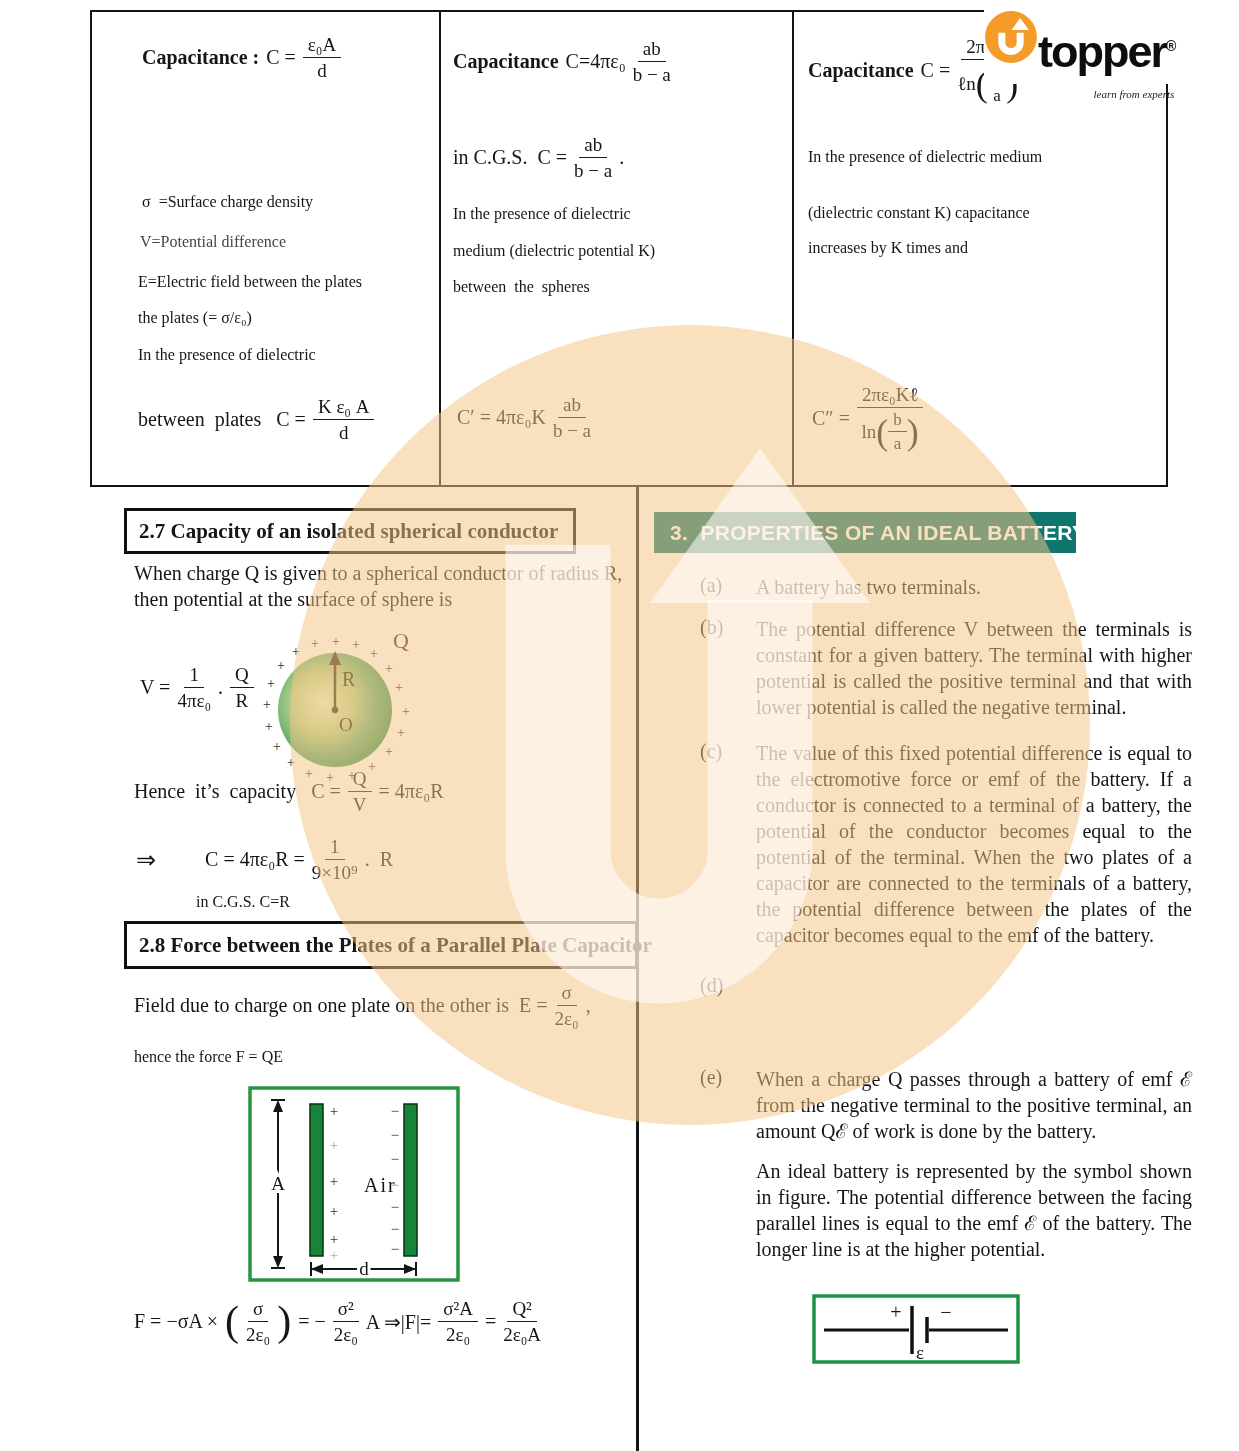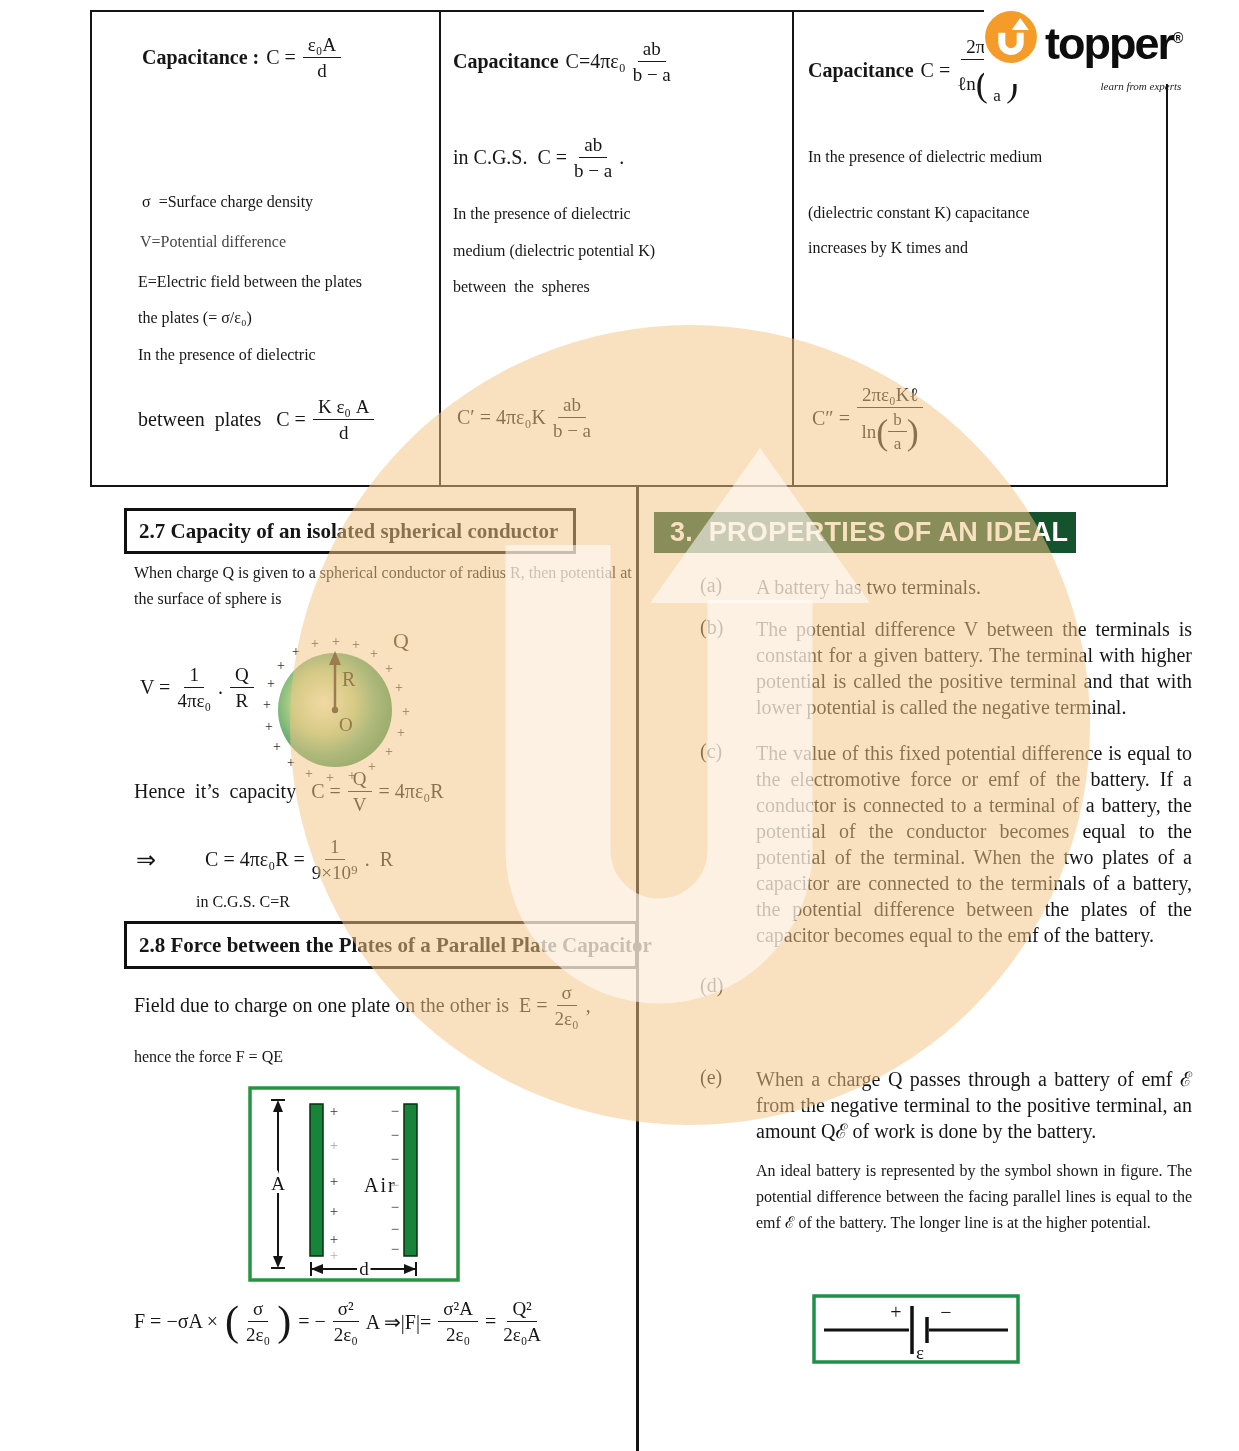--- a/index.html
+++ b/index.html
@@ -26,38 +26,38 @@
   .frac .den { padding-top:2px; display:inline-flex; align-items:center; }
   .paren { font-size:36px; line-height:0.85; font-weight:400; }
   .bigp  { font-size:42px; line-height:0.8; font-weight:400; }
   .mini  { font-size:17px; }
 
   
   .secbox { position:absolute; border:3px solid #101010; font-weight:bold; font-size:21px;
             display:flex; align-items:center; padding-left:12px; box-sizing:border-box;
             white-space:pre; }
   .sec3hdr { position:absolute; left:654px; top:512px; width:422px; height:41px;
-             background:#14532d; color:#ffffff; font-family:"Liberation Sans", sans-serif;
-             font-weight:bold; font-size:27px; display:flex; align-items:center;
+             background:#0f766e; color:#ffffff; font-family:"Liberation Sans", sans-serif;
+             font-weight:bold; font-size:21px; display:flex; align-items:center;
              padding-left:16px; letter-spacing:.3px; box-sizing:border-box; white-space:pre; }
 
-  .para { position:absolute; font-size:16px; line-height:26px; }
+  .para { position:absolute; font-size:20px; line-height:26px; }
   .just { text-align:justify; }
 
   .item { position:absolute; left:700px; display:flex; }
   .item .lbl { width:56px; flex:none; font-size:20px; }
   .item .txt { width:436px; font-size:20px; line-height:26px; text-align:justify; }
 
   .vdiv { position:absolute; left:636px; top:487px; width:3px; height:964px; background:#141414; }
 
   
   .logo { position:absolute; left:984px; top:10px; width:214px; height:74px;
           background:#ffffff; display:flex; align-items:flex-start; z-index:45; }
-  .brand { position:relative; margin-left:7px; font-family:"Liberation Sans", sans-serif;
-           font-weight:800; font-size:45px; letter-spacing:-2px; color:#0d0d0d; line-height:56px; }
+  .brand { position:relative; font-family:"Liberation Sans", sans-serif;
+           font-weight:800; font-size:45px; letter-spacing:-2px; color:#0d0d0d; line-height:72px; }
   .reg { font-size:14px; vertical-align:super; letter-spacing:0; }
   .tag { position:absolute; right:2px; top:48px; font-size:11px; font-style:italic;
          font-weight:400; letter-spacing:0; font-family:"Liberation Serif", serif; color:#222; }
 
   
   svg text { font-family:"Liberation Serif", serif; }
   .halo { paint-order:stroke; stroke:#ffffff; stroke-width:6px; fill:#151515; }
 
   .wm { position:absolute; left:0; top:0; z-index:40; pointer-events:none; }
 </style>

